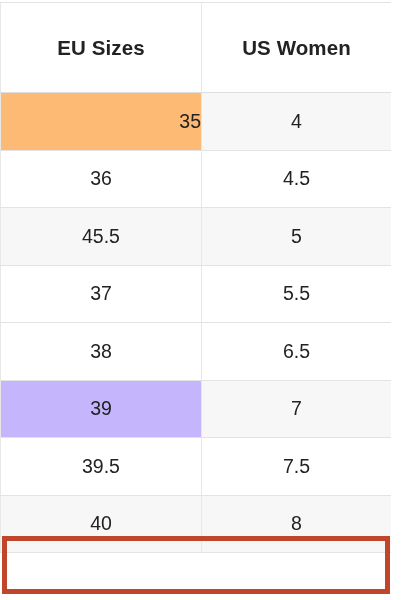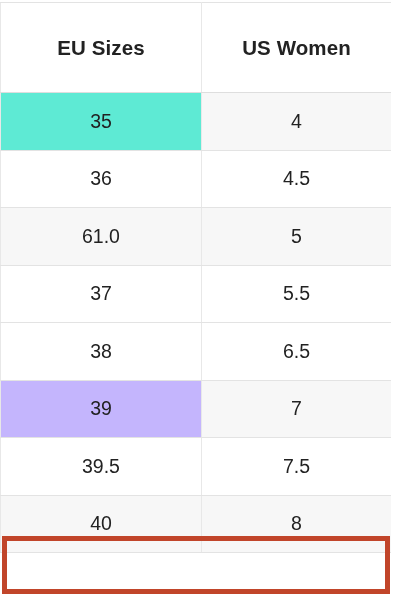--- a/index.html
+++ b/index.html
@@ -110,29 +110,29 @@
       <col class="col-us">
     </colgroup>
     <thead>
       <tr>
         <th style="color: rgb(34, 34, 34);">EU Sizes</th>
         <th style="color: rgb(34, 34, 34);">US Women</th>
       </tr>
     </thead>
     <tbody id="table-body">
         <tr class="row-alt">
-          <td style="background: #5eead4; color: rgb(34, 34, 34);">35</td>
+          <td style="background: #fdba74; color: rgb(34, 34, 34); text-align: right;">35</td>
           <td style="background: rgb(247, 247, 247); color: rgb(34, 34, 34);">4</td>
         </tr>
         <tr>
           <td style="color: rgb(34, 34, 34); margin-top: 38px;">36</td>
           <td style="color: rgb(34, 34, 34);">4.5</td>
         </tr>
         <tr class="row-alt">
-          <td style="background: rgb(247, 247, 247); color: rgb(34, 34, 34);">61.0</td>
+          <td style="background: rgb(247, 247, 247); color: rgb(34, 34, 34);">45.5</td>
           <td style="background: rgb(247, 247, 247); color: rgb(34, 34, 34);">5</td>
         </tr>
         <tr>
           <td style="color: rgb(34, 34, 34); margin-left: 28px;">37</td>
           <td style="color: rgb(34, 34, 34);">5.5</td>
         </tr>
         <tr>
           <td style="color: rgb(34, 34, 34);">38</td>
           <td style="color: rgb(34, 34, 34);">6.5</td>
         </tr>

